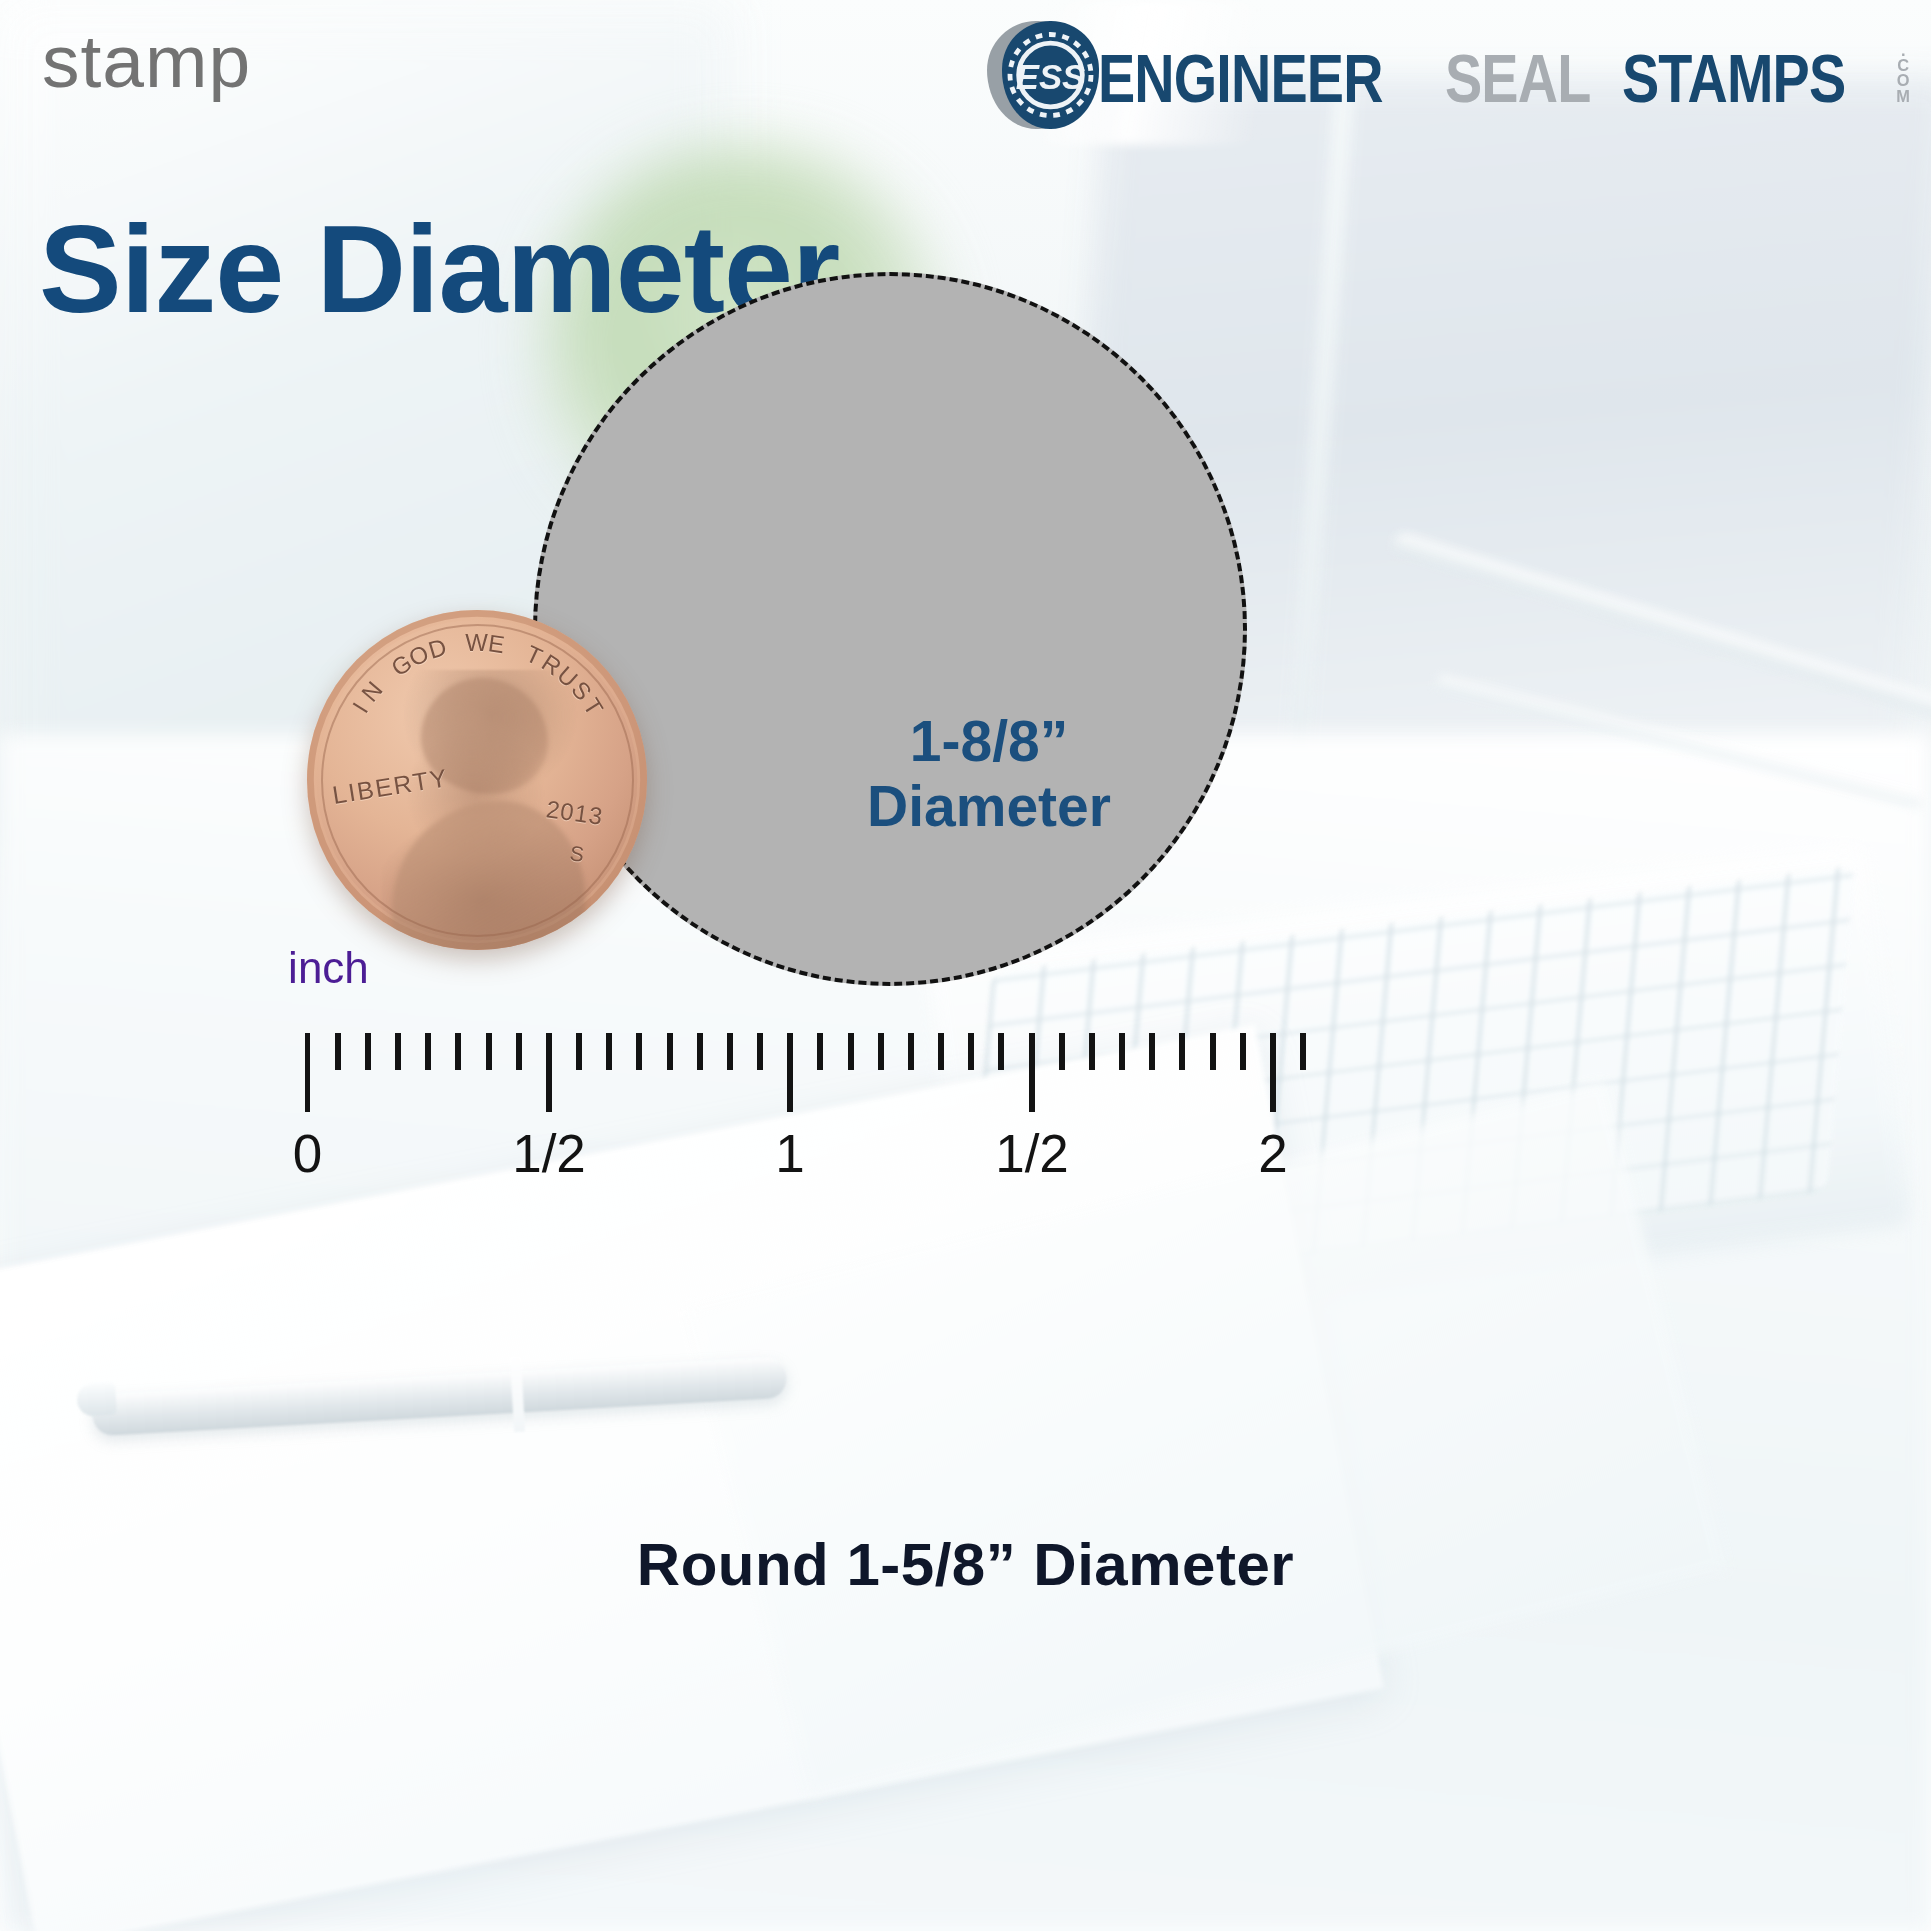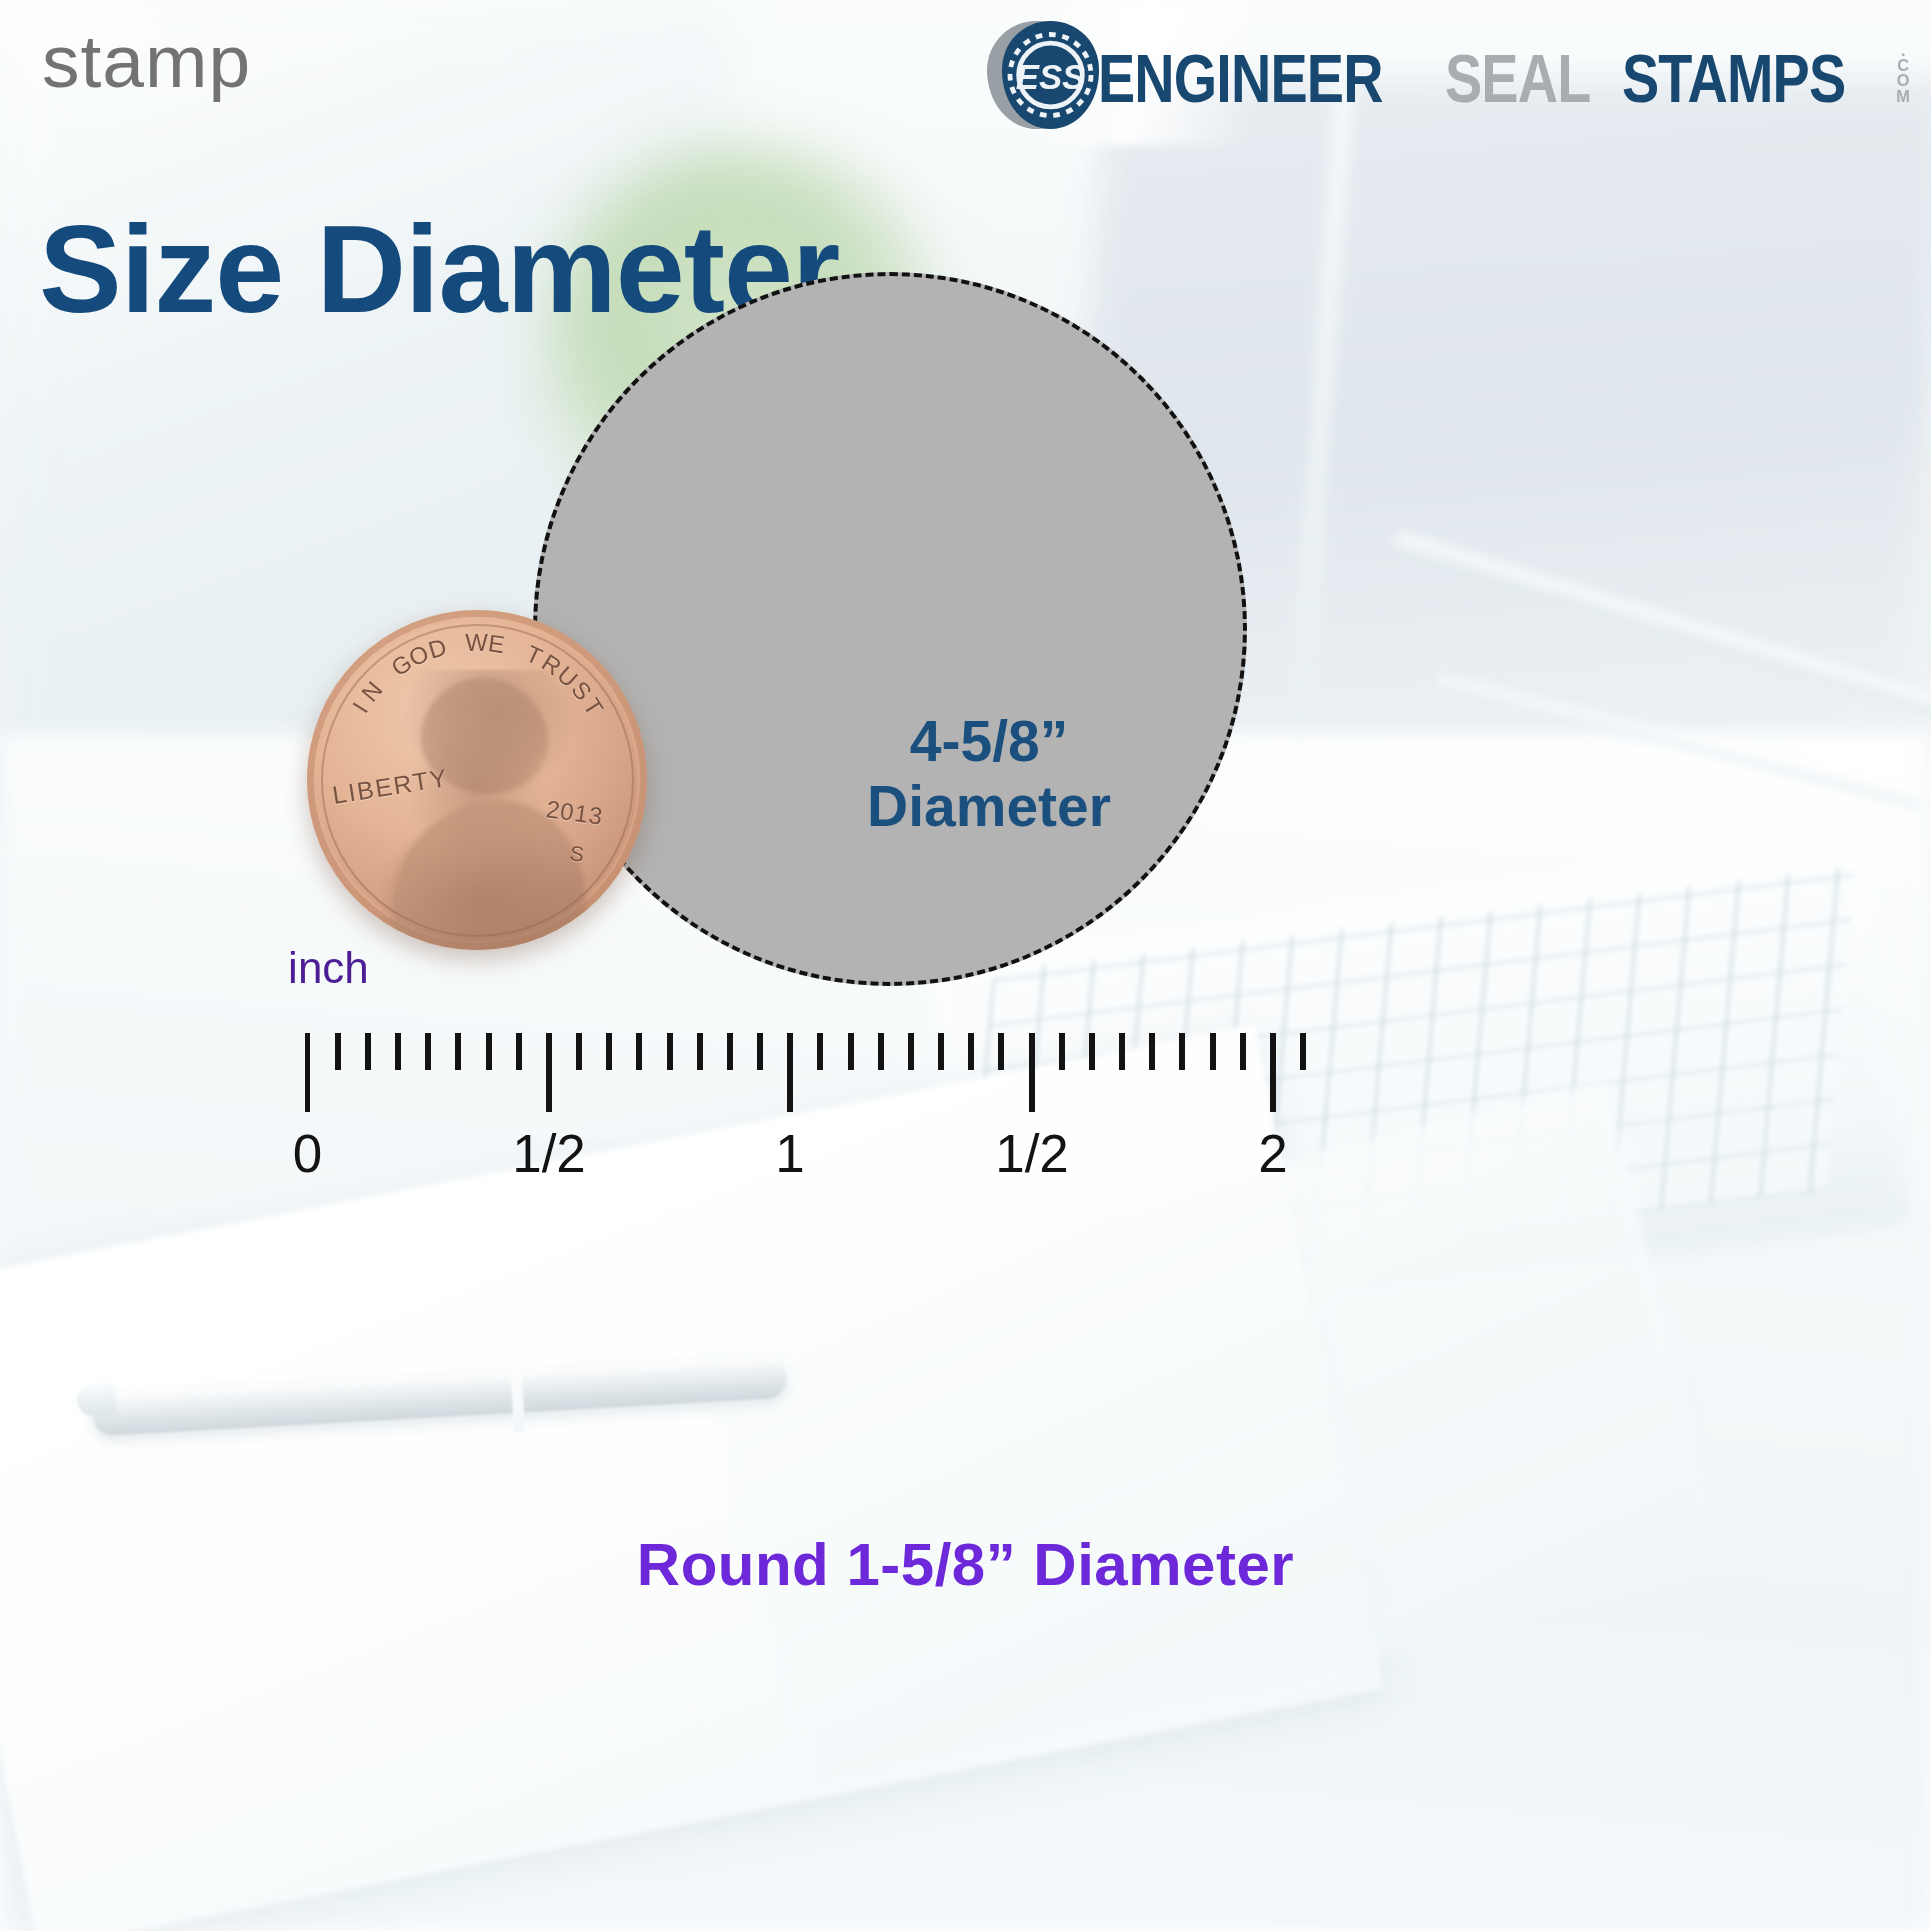--- a/index.html
+++ b/index.html
@@ -383,21 +383,21 @@
     font-weight: 400;
     transform: translateX(-50%);
   }
 
   
   .caption {
     position: absolute;
     left: 0; right: 0;
     top: 1530px;
     text-align: center;
-    color: #6d28d9;
+    color: #0f172a;
     font-size: 60px;
     font-weight: 700;
     letter-spacing: 0.5px;
   }
 </style>
 </head>
 <body>
 
 <div id="page">
 
@@ -442,21 +442,21 @@
         <span>.</span>
         <span>C</span>
         <span>O</span>
         <span>M</span>
       </span>
     </div>
   </div>
 
   <div class="stamp-shape">
     <div class="stamp-label">
-      <div>4-5/8”</div>
+      <div>1-8/8”</div>
       <div>Diameter</div>
     </div>
   </div>
 
   <div class="penny">
     <div class="penny-bust"></div>
     <div class="penny-bust2"></div>
     <div class="penny-shoulder"></div>
     <div class="penny-motto-wrap" id="pennyMotto">
         <span style="transform: translate(-50%, -50%) rotate(-58deg) translateY(-137px); transform-origin: 50% 50%;">I</span>

